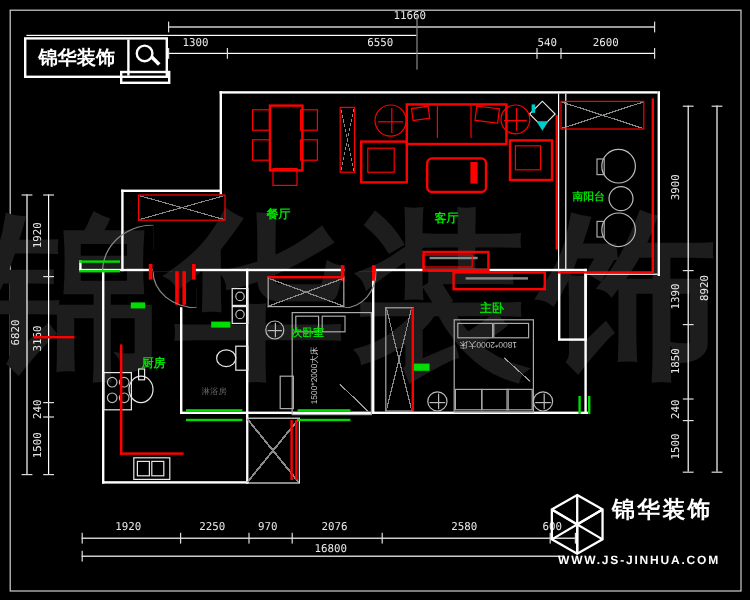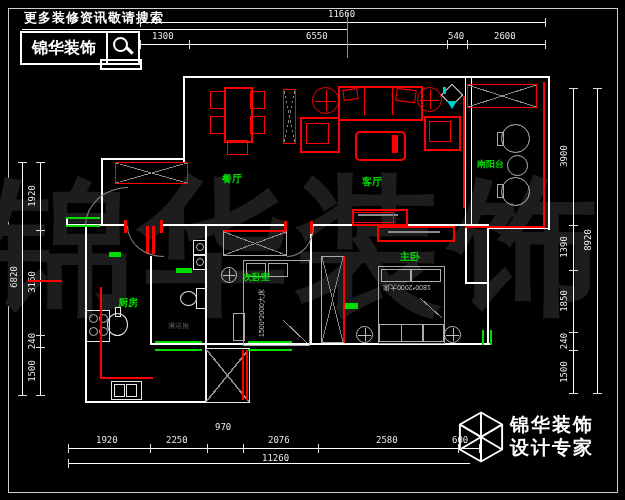--- a/index.html
+++ b/index.html
@@ -60,21 +60,20 @@
 </style>
 </head>
 <body>
 
 <div id="stage">
 
   <div id="border"></div>
 
   <div id="wm">锦华装饰</div>
 
-  <div id="promo">更多装修资讯敬请搜索</div>
   <div class="wl" style="left:22px;top:29px;width:325px;height:1px"></div>
   <div id="searchbox">
     <div id="brandcell">锦华装饰</div>
     <div id="magcell">
       <div class="lens"></div>
       <div class="handle"></div>
     </div>
   </div>
 
   <div id="dims">
@@ -131,27 +130,27 @@
     <div class="wl" style="left:68px;top:448px;width:412px;height:1px"></div>
     <div class="tkv" style="left:68px;top:444px"></div>
     <div class="tkv" style="left:150px;top:444px"></div>
     <div class="tkv" style="left:207px;top:444px"></div>
     <div class="tkv" style="left:243px;top:444px"></div>
     <div class="tkv" style="left:318px;top:444px"></div>
     <div class="tkv" style="left:458px;top:444px"></div>
     <div class="tkv" style="left:479px;top:444px"></div>
     <span class="dimt" style="left:96px;top:435px">1920</span>
     <span class="dimt" style="left:166px;top:435px">2250</span>
-    <span class="dimt" style="left:215px;top:422px">970</span>
+    <span class="dimt" style="left:215px;top:435px">970</span>
     <span class="dimt" style="left:268px;top:435px">2076</span>
     <span class="dimt" style="left:376px;top:435px">2580</span>
     <span class="dimt" style="left:452px;top:435px">600</span>
     <div class="wl" style="left:68px;top:463px;width:402px;height:1px"></div>
     <div class="tkv" style="left:68px;top:459px"></div>
-    <span class="dimt" style="left:262px;top:453px">11260</span>
+    <span class="dimt" style="left:262px;top:453px">16800</span>
   </div>
 
   <div id="plan">
 
     <div class="wl" style="left:183px;top:76px;width:365px;height:2px"></div>
     <div class="wl" style="left:183px;top:76px;width:2px;height:86px"></div>
     <div class="bw2" style="left:100px;top:59px;width:38px;height:7px"></div>
     <div class="wl" style="left:101px;top:158px;width:84px;height:2px"></div>
     <div class="wl" style="left:101px;top:158px;width:2px;height:68px"></div>
     <div class="wl" style="left:66px;top:224px;width:61px;height:2px"></div>
@@ -296,16 +295,16 @@
         <polygon points="50,4 94,29 94,81 50,106 6,81 6,29"></polygon>
         <line x1="50" y1="4" x2="50" y2="106"></line>
         <line x1="6" y1="29" x2="94" y2="81"></line>
         <line x1="94" y1="29" x2="6" y2="81"></line>
         <line x1="6" y1="29" x2="50" y2="55"></line>
         <line x1="50" y1="55" x2="94" y2="29"></line>
         <line x1="50" y1="55" x2="50" y2="106"></line>
       </g>
     </svg>
     <div class="b1">锦华装饰</div>
-    <div class="b2">设计专家</div>
+    <div class="url">WWW.JS-JINHUA.COM</div>
   </div>
 
 </div>
 
 </body></html>

